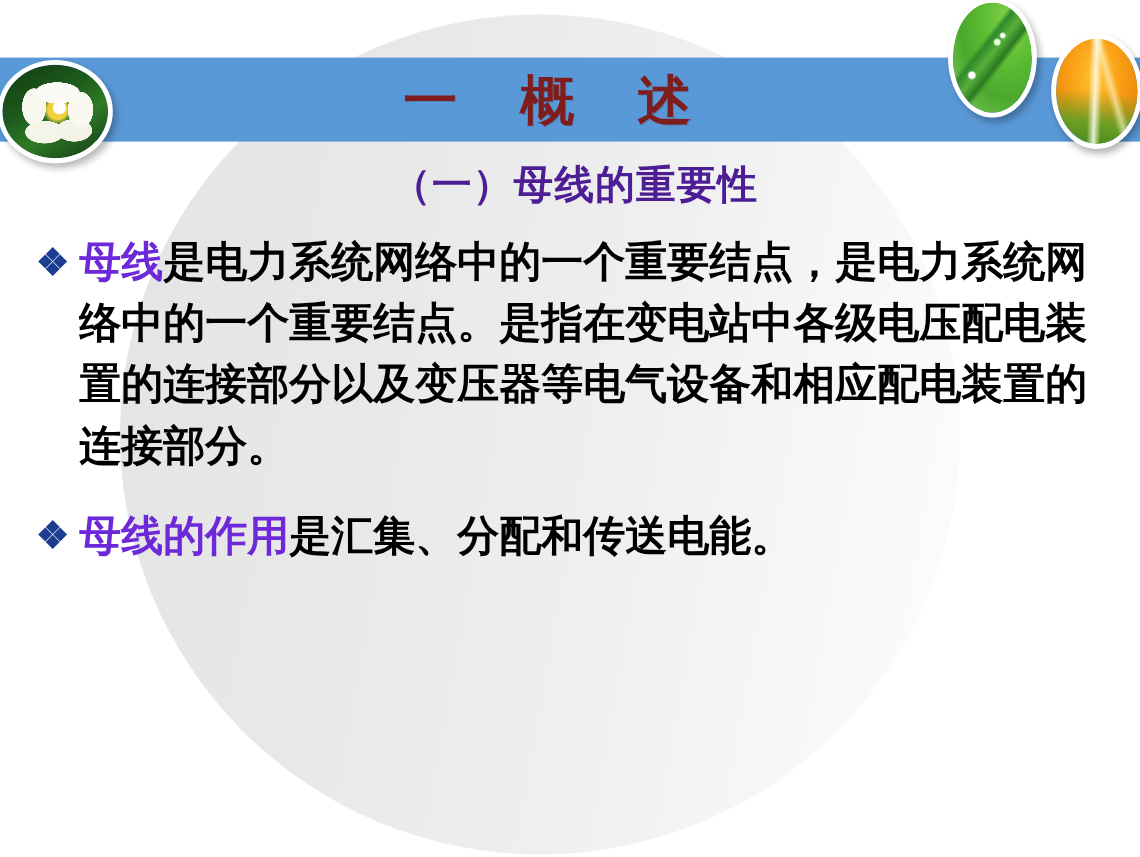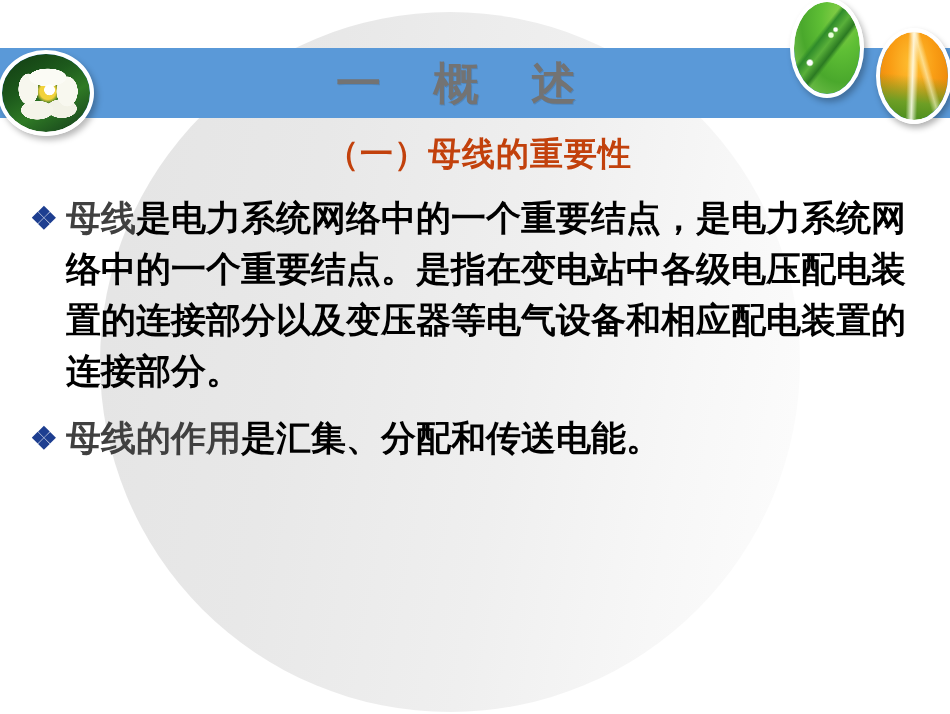--- a/index.html
+++ b/index.html
@@ -33,21 +33,21 @@
   }
   #banner-title {
     position:absolute;
     left:0; top:49px;
     width:950px; height:70px;
     z-index:4;
     display:flex;
     align-items:center;
     justify-content:center;
     padding-right:28px;
-    color:#737373;
+    color:#7f1d1d;
     font-size:45px;
     font-weight:700;
     letter-spacing:10px;
     line-height:1;
     white-space:pre;
     text-shadow:1px 1px 0 rgba(0,0,0,.12);
   }
 
   
   .orb {
@@ -108,21 +108,21 @@
   
   #subtitle {
     position:absolute;
     left:0; top:132px;
     width:950px;
     z-index:6;
     text-align:center;
     padding-left:8px;
     font-size:33px;
     font-weight:700;
-    color:#c2410c;
+    color:#4c1d95;
     letter-spacing:1px;
     white-space:pre;
   }
 
   
   #body {
     position:absolute;
     left:30px; top:193px;
     width:890px;
     z-index:6;
@@ -145,22 +145,22 @@
     font-size:31px;
     line-height:51px;
     text-align:left;
   }
   .bullet-text {
     display:inline-block;
     vertical-align:top;
     width:846px;
     white-space:pre-wrap;
   }
-  .kw { color:#404040; }
-  #bullet-2 { margin-top:16px; }
+  .kw { color:#6d28d9; }
+  #bullet-2 { margin-top:24px; }
 </style>
 </head>
 <body>
 
 <div id="slide">
 
   <div id="bg-circle"></div>
 
   <div id="banner"></div>
 

